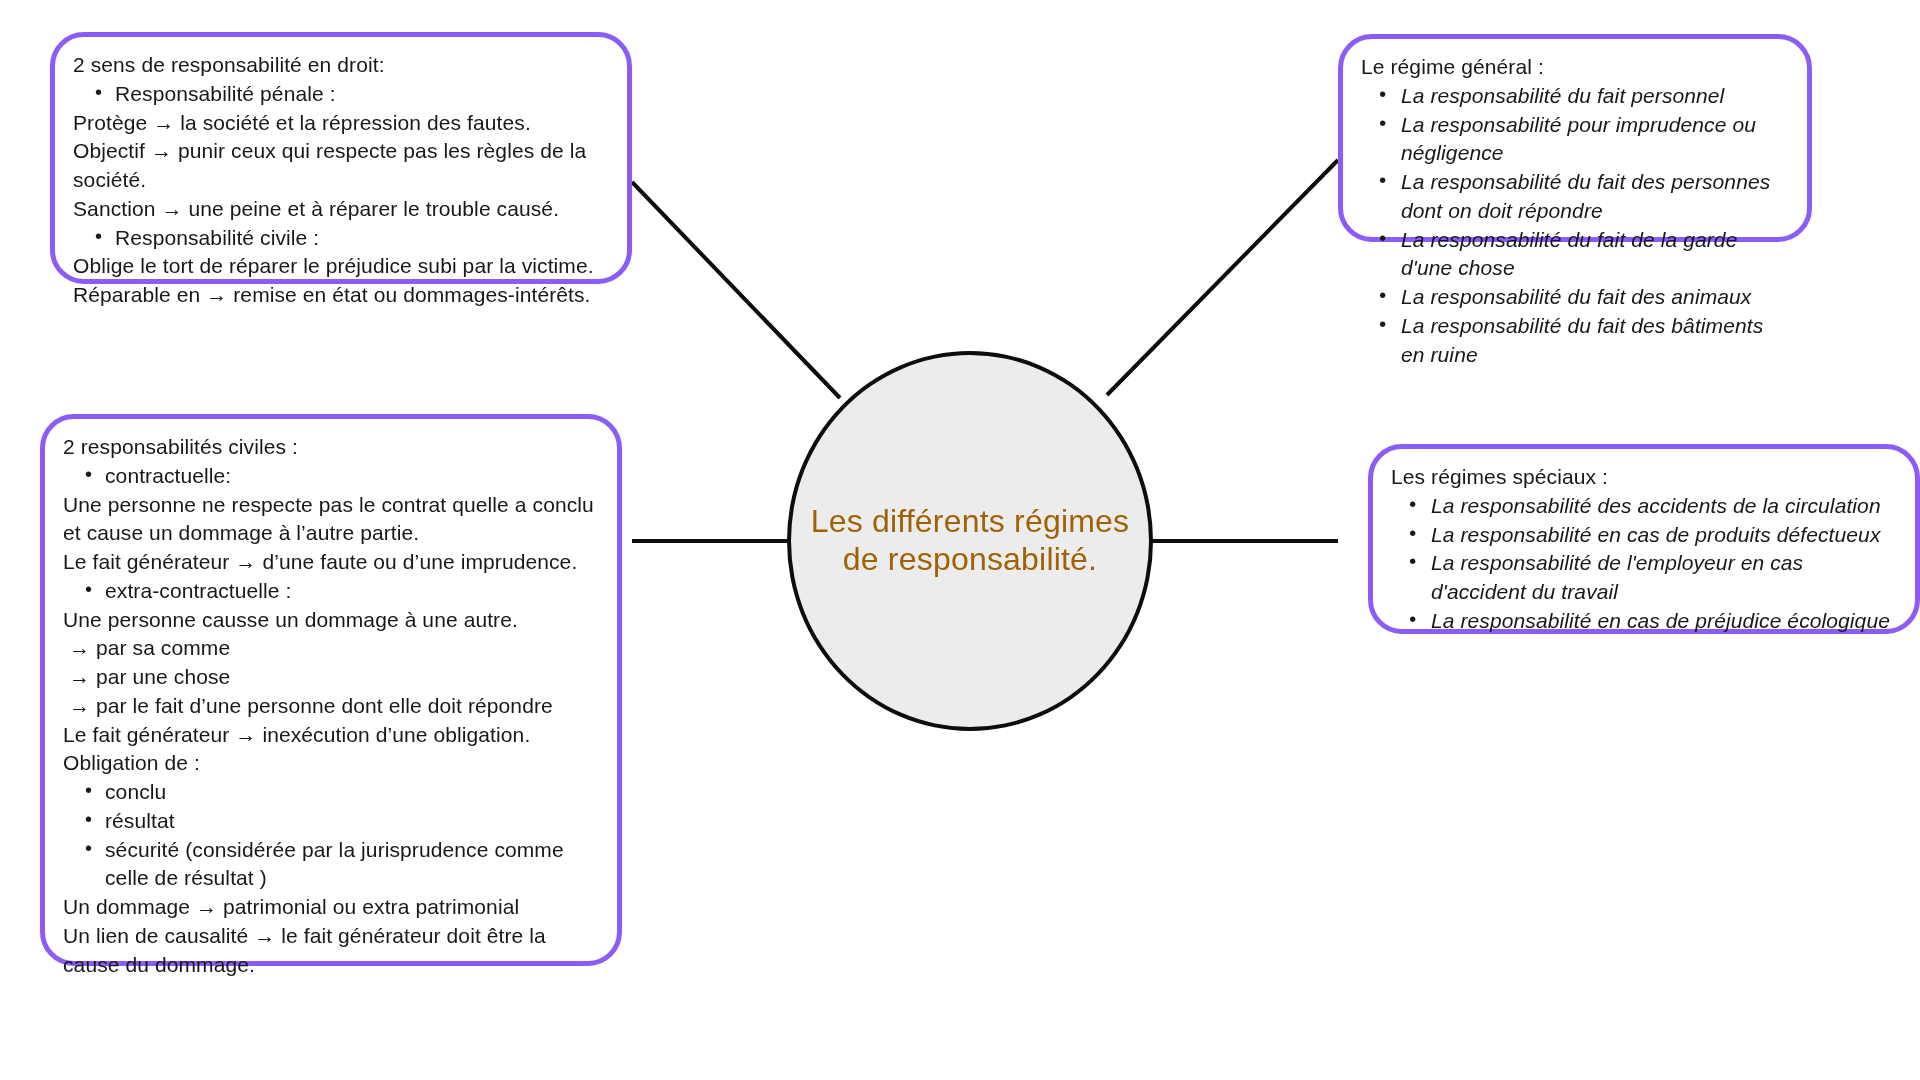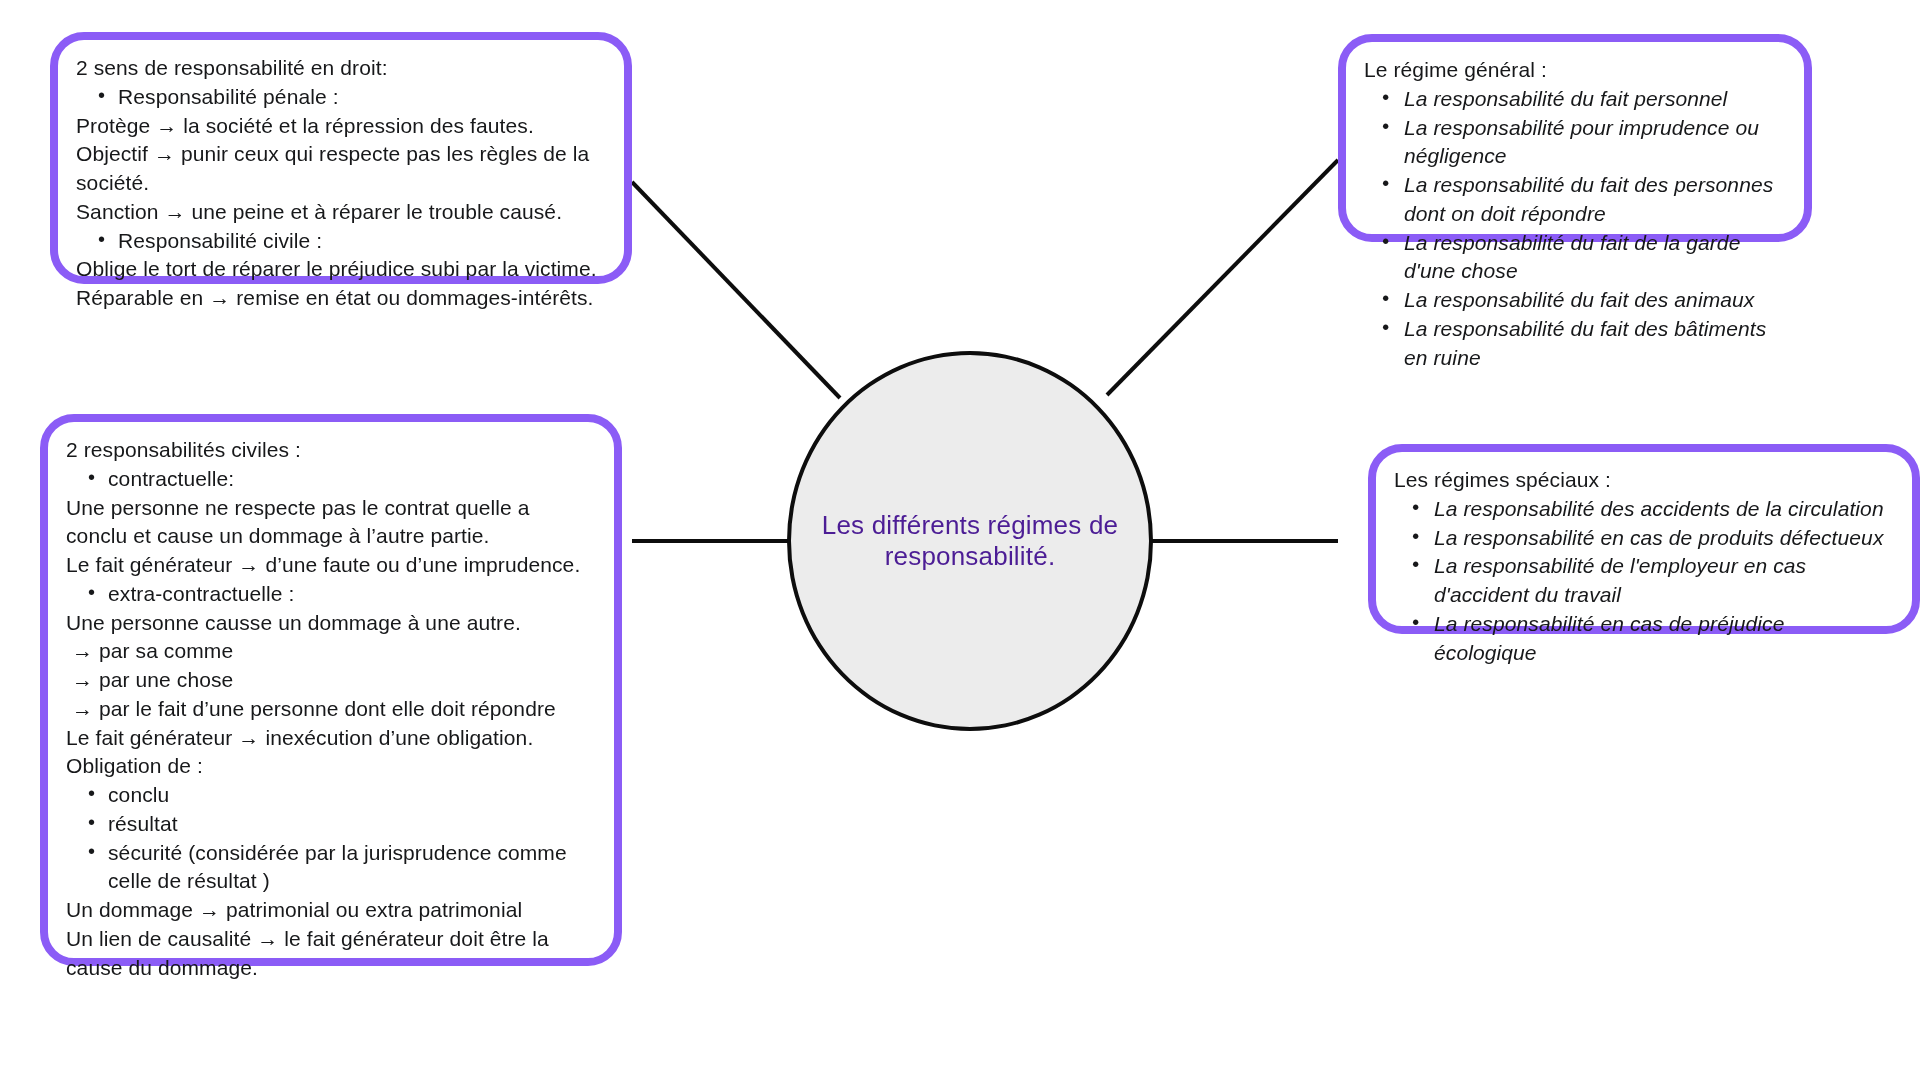--- a/index.html
+++ b/index.html
@@ -36,21 +36,21 @@
     stroke-width: 4;
     stroke-linecap: butt;
   }
 
   
   .node-box {
     position: absolute;
     z-index: 2;
     box-sizing: border-box;
     background: #ffffff;
-    border: 8px solid #8b5cf6;
+    border: 5px solid #8b5cf6;
     border-radius: 34px;
     padding: 14px 20px 16px 18px;
   }
 
   .node-box .line,
   .node-box .bullet-line {
     font-size: 21px;
     line-height: 1.37;
     color: #17181a;
     white-space: pre-wrap;
@@ -117,23 +117,23 @@
     box-sizing: border-box;
     background: #ececec;
     border: 4px solid #0d0d0d;
     border-radius: 50%;
     display: flex;
     align-items: center;
     justify-content: center;
     text-align: center;
   }
   #central-circle .central-title {
-    font-size: 26px;
+    font-size: 32px;
     line-height: 1.18;
-    color: #4c1d95;
+    color: #a16207;
     padding: 0 14px;
     letter-spacing: 0.2px;
   }
 </style>
 </head>
 <body>
 
 <div id="canvas">
 
   <svg id="connectors" viewBox="0 0 1920 1080">

